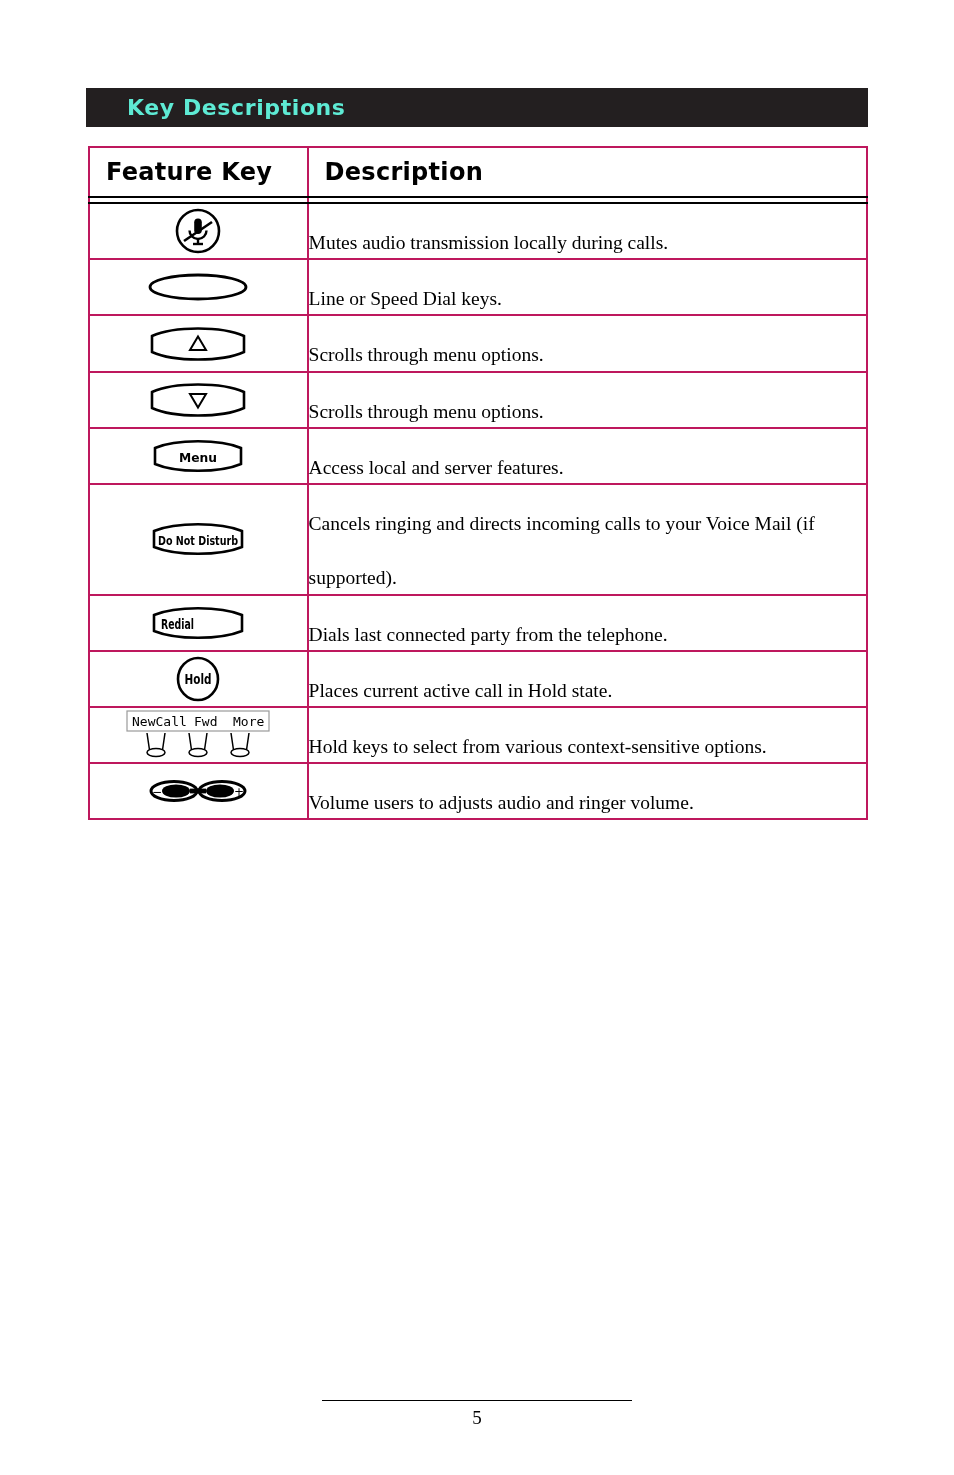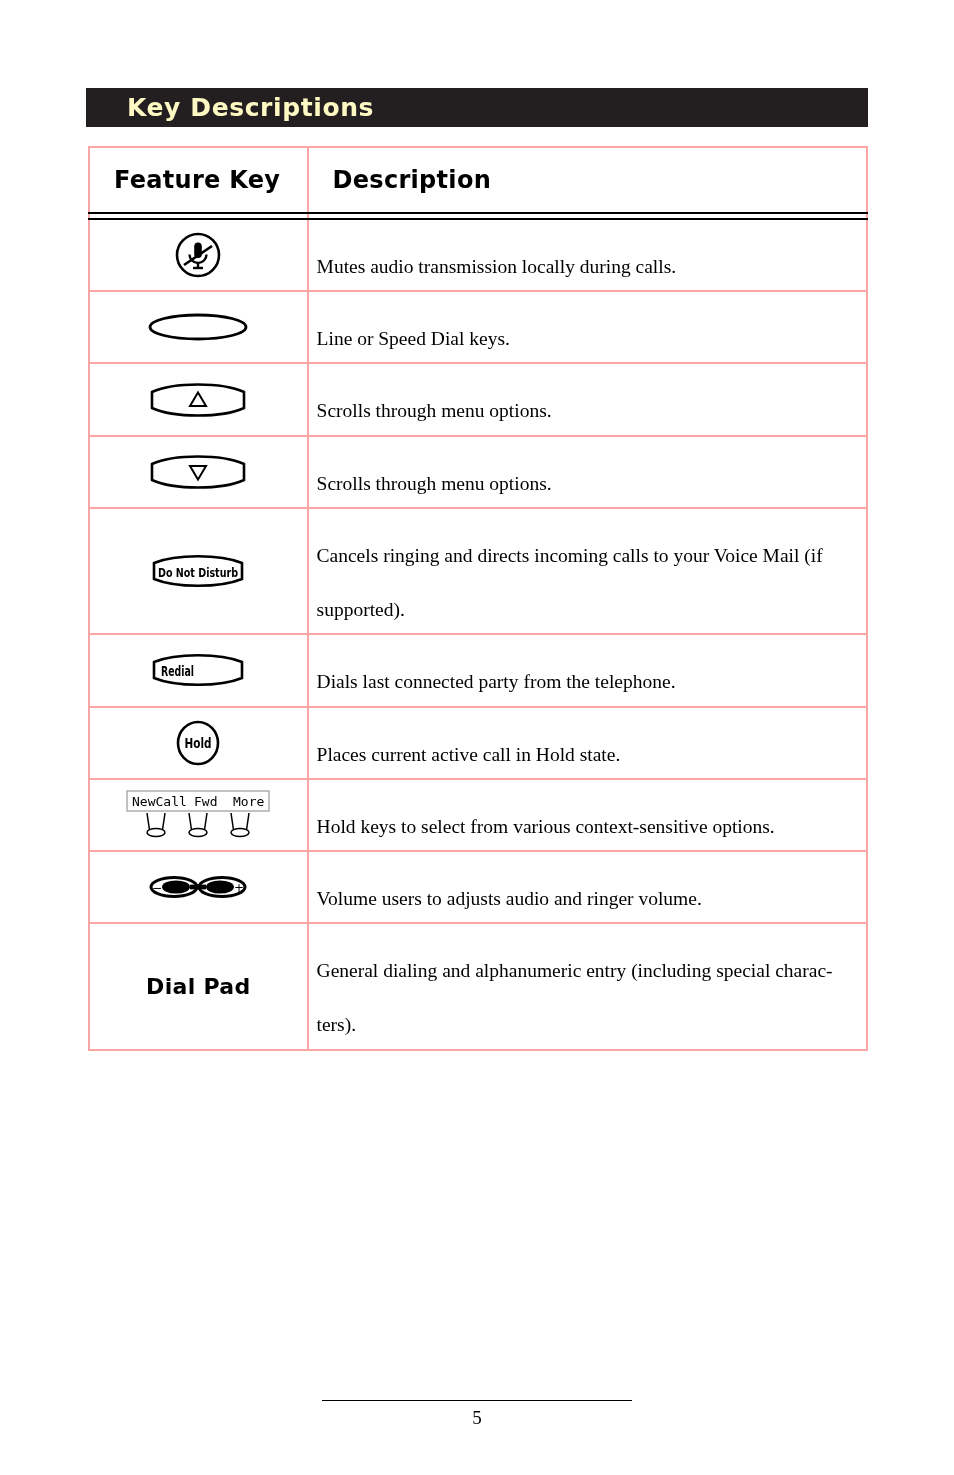--- a/index.html
+++ b/index.html
@@ -31,40 +31,40 @@
     top: 88px;
     width: 782px;
     height: 39px;
     background: #231f20;
   }
   .section-bar-title {
     position: absolute;
     left: 41px;
     top: 50%;
     transform: translateY(-52%);
-    color: #fef9c3;
+    color: #5eead4;
     font-family: "DejaVu Sans", sans-serif;
     font-weight: bold;
-    font-size: 25px;
+    font-size: 22px;
     letter-spacing: 0.6px;
     white-space: nowrap;
   }
 
   
   .key-table {
     position: absolute;
     left: 88px;
     top: 146px;
     width: 780px;
     border-collapse: collapse;
     table-layout: fixed;
   }
   .key-table td, .key-table th {
-    border: 2px solid #fca5a5;
-    padding: 8px;
+    border: 2px solid #be185d;
+    padding: 0;
     vertical-align: middle;
   }
   .col-key   { width: 218px; }
   .col-desc  { width: 558px; }
 
   
   .thead-row th {
     border-bottom: 2px solid #000;
     height: 48px;
   }
@@ -210,20 +210,31 @@
           <svg class="art" width="104" height="40" viewBox="0 0 104 40">
             <path d="M6 12 C28 2 76 2 98 12 L98 28 C76 38 28 38 6 28 Z" fill="none" stroke="#000" stroke-width="2.6"></path>
             <path d="M52 27.5 L60 14 L44 14 Z" fill="none" stroke="#000" stroke-width="2"></path>
           </svg>
         </td>
         <td class="desc-cell">
           <span class="dtext">Scrolls through menu options.</span>
         </td>
       </tr>
 
+      <tr>
+        <td class="key-cell">
+          <svg class="art" width="96" height="38" viewBox="0 0 96 38">
+            <path d="M5 11 C26 2 70 2 91 11 L91 27 C70 36 26 36 5 27 Z" fill="none" stroke="#000" stroke-width="2.6"></path>
+            <text x="48" y="24.5" text-anchor="middle" font-family="'DejaVu Sans Condensed','DejaVu Sans',sans-serif" font-size="13" font-weight="bold" fill="#000" textLength="38" lengthAdjust="spacingAndGlyphs">Menu</text>
+          </svg>
+        </td>
+        <td class="desc-cell">
+          <span class="dtext">Access local and server features.</span>
+        </td>
+      </tr>
 
       <tr>
         <td class="key-cell">
           <svg class="art" width="98" height="40" viewBox="0 0 98 40">
             <path d="M5 12 C27 3 71 3 93 12 L93 28 C71 37 27 37 5 28 Z" fill="none" stroke="#000" stroke-width="2.6"></path>
             <text x="49" y="25.5" text-anchor="middle" font-family="'DejaVu Sans Condensed','DejaVu Sans',sans-serif" font-size="13" font-weight="bold" fill="#000" textLength="80" lengthAdjust="spacingAndGlyphs">Do Not Disturb</text>
           </svg>
         </td>
         <td class="desc-cell">
           <span class="dtext">Cancels ringing and directs incoming calls to your Voice Mail (if</span>
@@ -288,29 +299,20 @@
             <ellipse cx="74" cy="17" rx="14" ry="6.6" fill="#000"></ellipse>
             <text x="11" y="21.5" text-anchor="middle" font-family="'DejaVu Sans',sans-serif" font-size="12" fill="#000">−</text>
             <text x="93" y="21.5" text-anchor="middle" font-family="'DejaVu Sans',sans-serif" font-size="12" fill="#000">+</text>
           </svg>
         </td>
         <td class="desc-cell">
           <span class="dtext">Volume users to adjusts audio and ringer volume.</span>
         </td>
       </tr>
 
-      <tr>
-        <td class="key-cell">
-          <span class="text-key">Dial Pad</span>
-        </td>
-        <td class="desc-cell">
-          <span class="dtext">General dialing and alphanumeric entry (including special charac-</span>
-          <span class="dtext">ters).</span>
-        </td>
-      </tr>
 
     </tbody>
   </table>
 
   <div class="footer">
     <div class="footer-rule"></div>
     <div class="footer-page">5</div>
   </div>
 
 </div>

